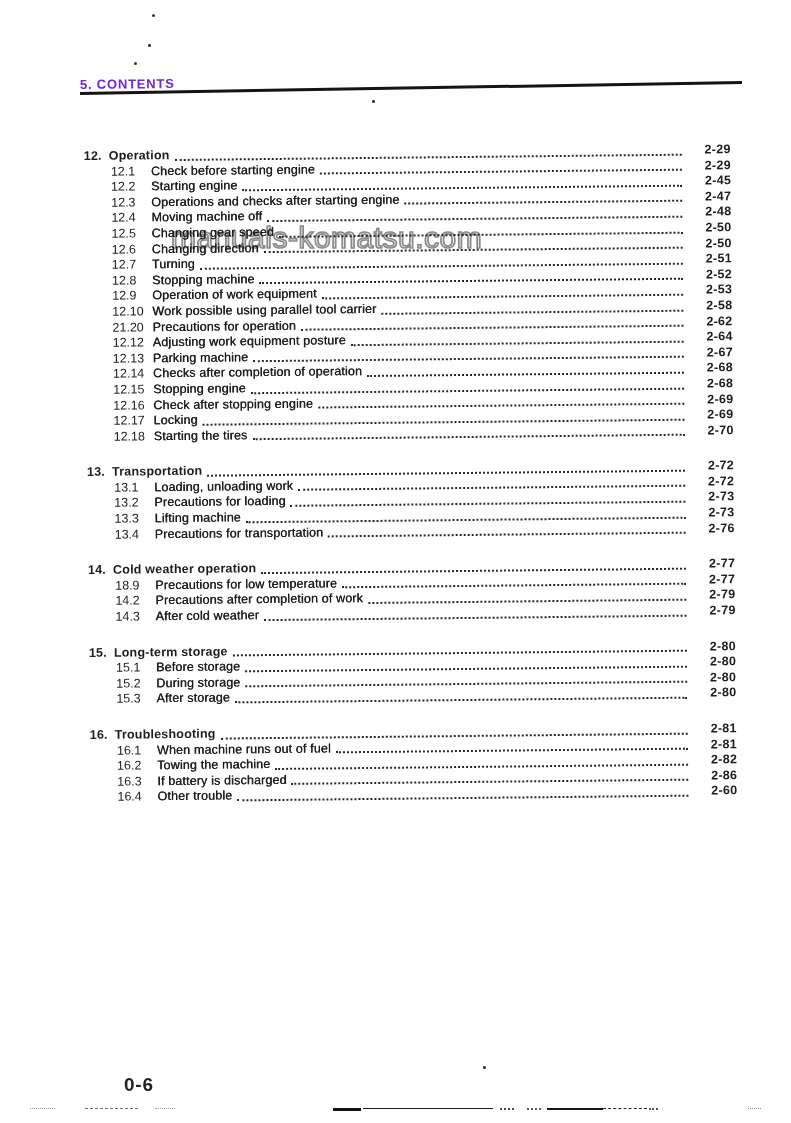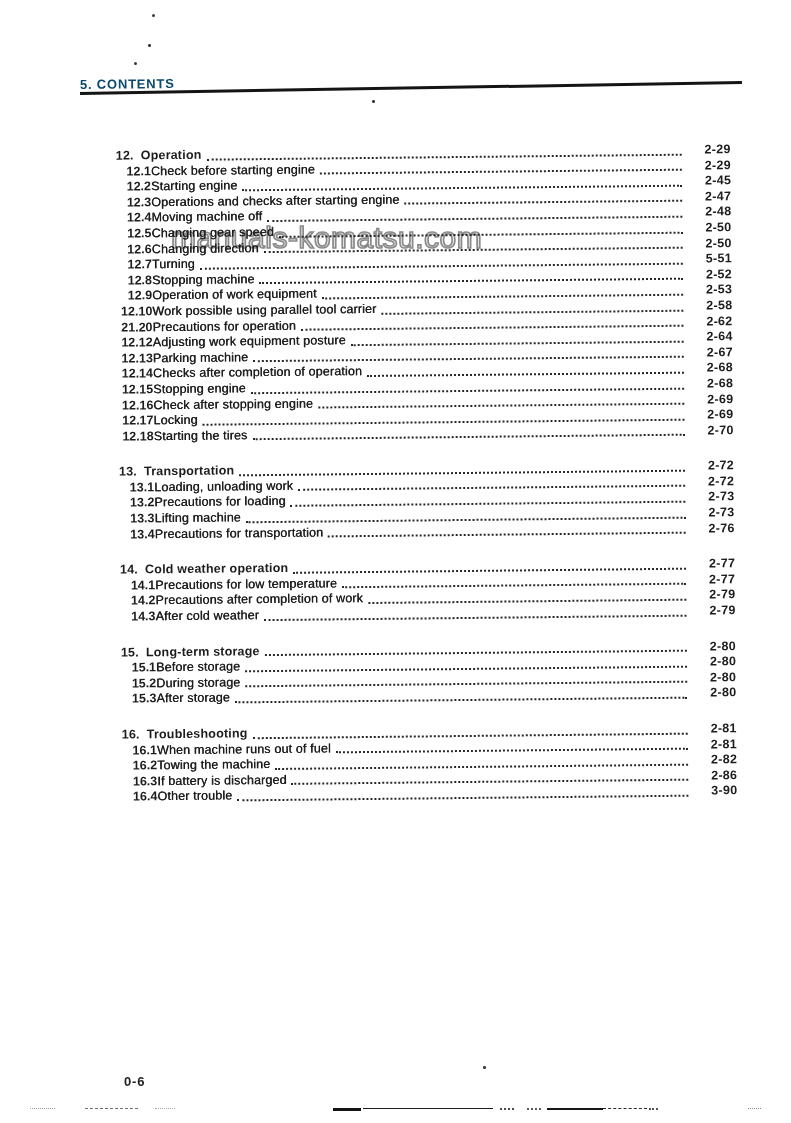--- a/index.html
+++ b/index.html
@@ -12,42 +12,42 @@
   
   .skew{
     position:absolute;inset:0;
     transform:rotate(-0.6deg);
     transform-origin:80px 90px;
     z-index:2;
   }
   .hdr-text{
     position:absolute;left:80px;top:77px;
     font-size:13px;font-weight:bold;letter-spacing:0.8px;
-    color:#0c4a6e;
+    color:#6d28d9;
   }
   .hdr-rule{
     position:absolute;left:80px;top:92px;width:662px;height:2.6px;
     background:#141414;
     transform:rotate(-0.35deg);
     transform-origin:left center;
   }
   #toc{
     position:absolute;left:83px;top:149px;width:657px;
   }
   .section{margin-top:20px;}
   .section:first-child{margin-top:0;}
   .row{
     display:flex;align-items:baseline;
     height:15.6px;line-height:15.6px;font-size:12.5px;
     white-space:nowrap;
   }
   .header-row{font-weight:bold;letter-spacing:0.2px;}
-  .header-row .num{flex:0 0 25px;margin-left:32px;}
+  .header-row .num{flex:0 0 25px;}
   .item-row{padding-left:27px;}
-  .item-row .num{flex:0 0 40px;font-weight:bold;text-align:right;}
+  .item-row .num{flex:0 0 40px;font-weight:normal;}
   .item-row .title{
     letter-spacing:0.15px;
     text-shadow:0.35px 0 0 currentColor; 
   }
   .leader{
     flex:1 1 auto;height:0;align-self:flex-end;
     border-bottom:2px dotted #272727;
     margin:0 13px 3px 5px;
     min-width:20px;
   }
@@ -56,21 +56,21 @@
   }
   .watermark{
     position:absolute;left:171px;top:221px;z-index:1;
     font-size:30px;font-weight:normal;letter-spacing:0.5px;
     color:rgba(225,225,225,0.55);
     -webkit-text-stroke:1.7px #8a8a8a;
     white-space:nowrap;
   }
   .footer-pg{
     position:absolute;left:124px;top:1074px;z-index:2;
-    font-size:13px;font-weight:bold;letter-spacing:0.8px;color:#222;
+    font-size:19px;font-weight:bold;letter-spacing:0.8px;color:#222;
   }
   .bottom-rule{position:absolute;left:0;top:1108px;width:791px;height:6px;z-index:2;}
   .seg{position:absolute;top:0;height:0;}
   .speck{position:absolute;background:#3a3a3a;border-radius:50%;z-index:2;}
 </style>
 </head>
 <body>
 
 <div class="watermark">manuals-komatsu.com</div>
 
@@ -118,21 +118,21 @@
         <div class="row item-row">
           <span class="num">12.6</span>
           <span class="title">Changing direction</span>
           <span class="leader"></span>
           <span class="pg">2-50</span>
         </div>
         <div class="row item-row">
           <span class="num">12.7</span>
           <span class="title">Turning</span>
           <span class="leader"></span>
-          <span class="pg">5-51</span>
+          <span class="pg">2-51</span>
         </div>
         <div class="row item-row">
           <span class="num">12.8</span>
           <span class="title">Stopping machine</span>
           <span class="leader"></span>
           <span class="pg">2-52</span>
         </div>
         <div class="row item-row">
           <span class="num">12.9</span>
           <span class="title">Operation of work equipment</span>
@@ -227,21 +227,21 @@
         </div>
       </div>
       <div class="section">
         <div class="row header-row">
           <span class="num">14.</span>
           <span class="title">Cold weather operation</span>
           <span class="leader"></span>
           <span class="pg">2-77</span>
         </div>
         <div class="row item-row">
-          <span class="num">14.1</span>
+          <span class="num">18.9</span>
           <span class="title">Precautions for low temperature</span>
           <span class="leader"></span>
           <span class="pg">2-77</span>
         </div>
         <div class="row item-row">
           <span class="num">14.2</span>
           <span class="title">Precautions after completion of work</span>
           <span class="leader"></span>
           <span class="pg">2-79</span>
         </div>
@@ -300,21 +300,21 @@
         <div class="row item-row">
           <span class="num">16.3</span>
           <span class="title">If battery is discharged</span>
           <span class="leader"></span>
           <span class="pg">2-86</span>
         </div>
         <div class="row item-row">
           <span class="num">16.4</span>
           <span class="title">Other trouble</span>
           <span class="leader"></span>
-          <span class="pg">3-90</span>
+          <span class="pg">2-60</span>
         </div>
       </div>
     </div>
 </div>
 
 <div class="footer-pg">0-6</div>
 
 <div class="bottom-rule">
   <div class="seg" style="left:30px;width:25px;border-top:1.5px dotted #9a9a9a;"></div>
   <div class="seg" style="left:85px;width:53px;border-top:1.6px dashed #6f6f6f;"></div>

